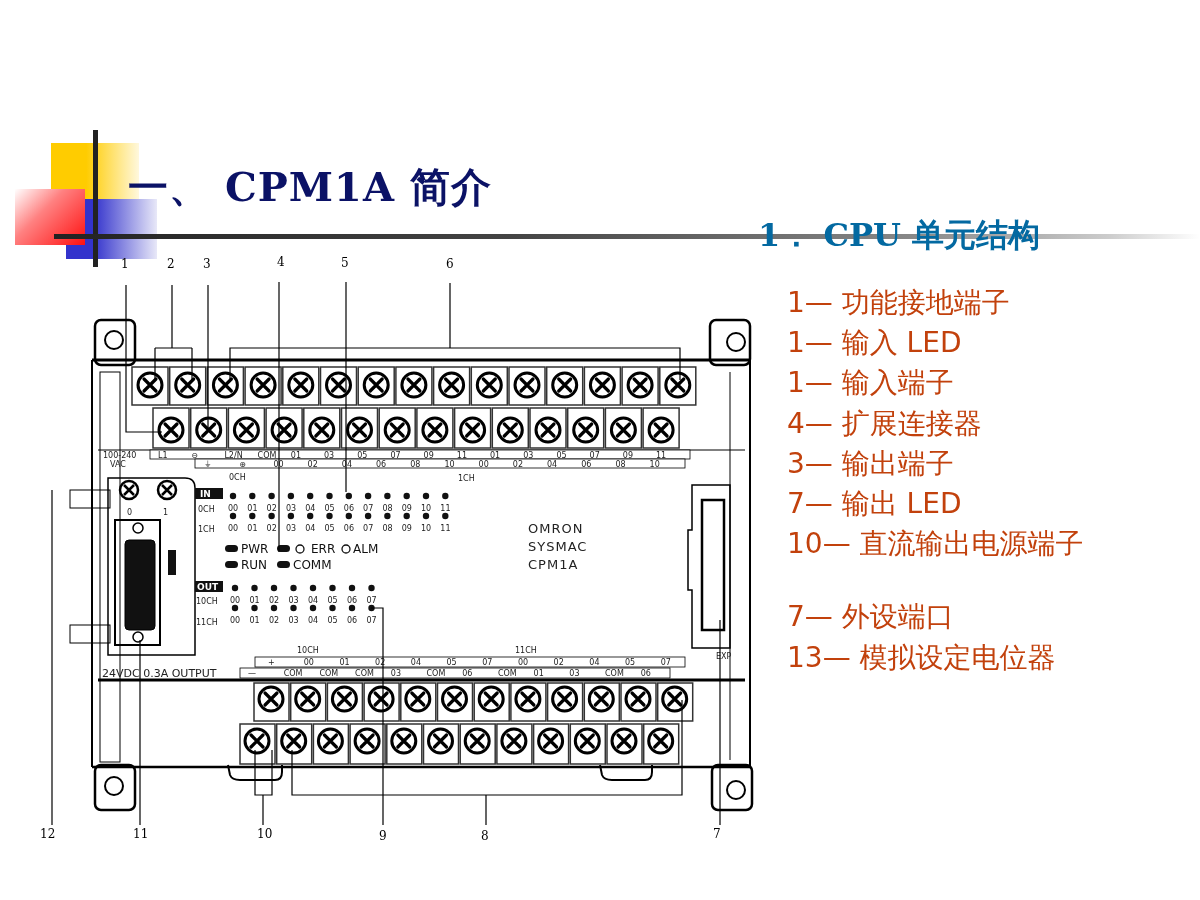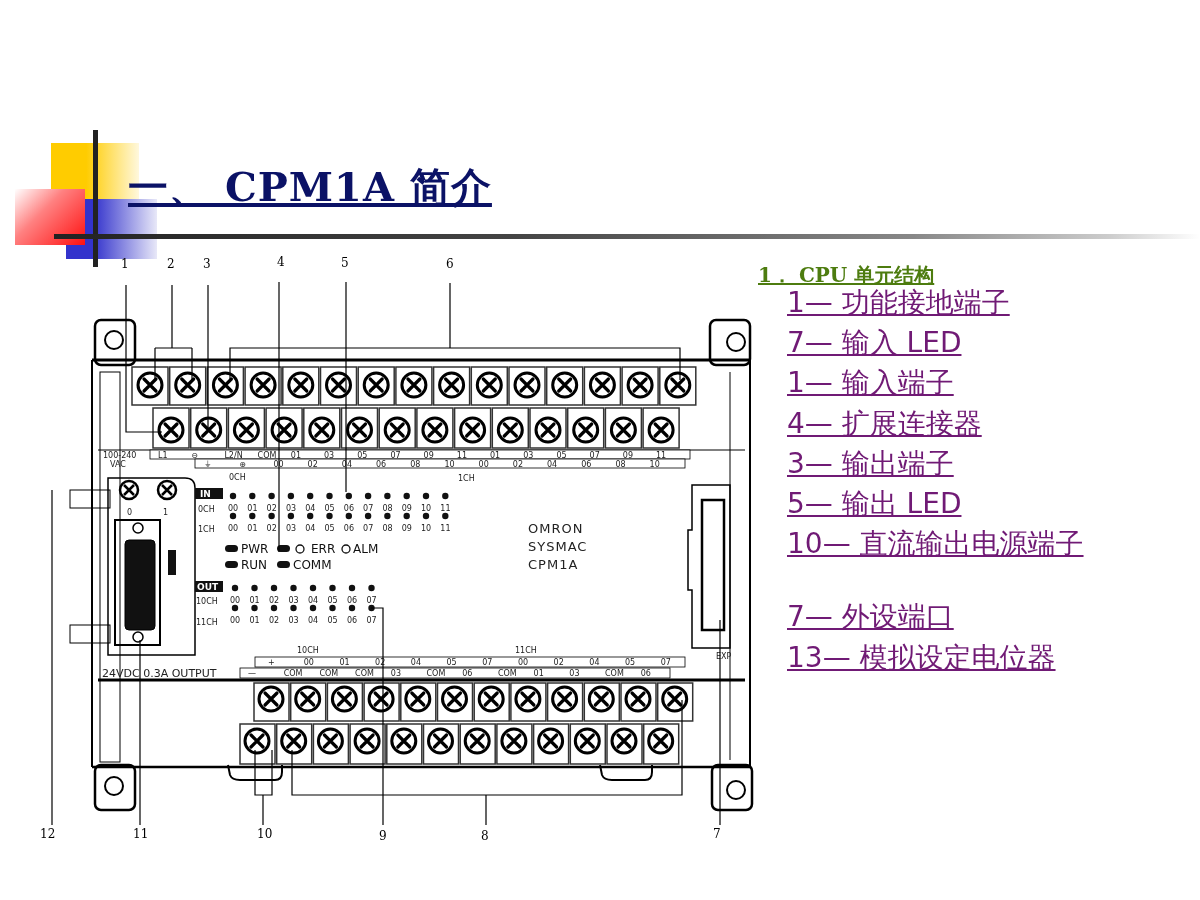--- a/index.html
+++ b/index.html
@@ -1,26 +1,26 @@
 <!DOCTYPE html>
 <html><head>
 <meta charset="utf-8">
 <style>
   html, body { margin:0; padding:0; background:#fff; }
   body { width:1200px; height:900px; position:relative; overflow:hidden; font-family:"DejaVu Sans", sans-serif; }
-  .abs { position:absolute;text-decoration:underline; }
+  .abs { position:absolute; }
   
   #sq-yellow { left:51px; top:143px; width:88px; height:56px; background:linear-gradient(90deg,#ffcc00 0%,#ffcc00 40%,#fff8dd 100%); }
   #sq-red { left:15px; top:189px; width:70px; height:56px; background:linear-gradient(135deg,#fff 0%,#ff8080 40%,#ff1010 100%); }
   #sq-blue { left:66px; top:199px; width:91px; height:60px; background:linear-gradient(90deg,#3333cc 0%,#3333cc 30%,#e8e8f8 100%); }
   #vline { left:93px; top:130px; width:5px; height:137px; background:#222; }
   #hline { left:54px; top:234px; width:1146px; height:5px; background:linear-gradient(90deg,#222 0%,#444 40%,#888 75%,#ccc 92%,#fff 100%); }
   #title { left:128px; top:160px; font-family:"DejaVu Serif", serif; font-weight:bold; font-size:40px; color:#0b1266; letter-spacing:1px; }
-  #subtitle { left:758px; top:214px; font-family:"DejaVu Serif", serif; font-weight:bold; font-size:20px; color:#4d7c0f;margin-top:48px; }
-  #legend { left:787px; top:283px; font-family:"DejaVu Sans", sans-serif; font-size:28px; color:#701a75; line-height:40.2px; }
+  #subtitle { left:758px; top:214px; font-family:"DejaVu Serif", serif; font-weight:bold; font-size:32px; color:#0369a1; }
+  #legend { left:787px; top:283px; font-family:"DejaVu Sans", sans-serif; font-size:28px; color:#c2410c; line-height:40.2px; }
   #legend .item { white-space:nowrap; }
   #legend .gap { height:33px; }
   svg#diagram { position:absolute; left:0; top:0; }
   .callout { font-family:"DejaVu Serif", serif; font-size:12px; fill:#000; }
   .lbl { font-family:"DejaVu Sans", sans-serif; font-size:8px; fill:#222; }
   .brand { font-family:"DejaVu Sans", sans-serif; font-size:13px; fill:#222; letter-spacing:1px; }
   .stat { font-family:"DejaVu Sans", sans-serif; font-size:12px; fill:#111; }
 </style>
 </head>
 <body>
@@ -29,25 +29,25 @@
 <div id="sq-blue" class="abs"></div>
 <div id="sq-red" class="abs"></div>
 <div id="vline" class="abs"></div>
 <div id="hline" class="abs"></div>
 
 <div id="title" class="abs">一、 CPM1A 简介</div>
 <div id="subtitle" class="abs">1． CPU 单元结构</div>
 
 <div id="legend" class="abs">
   <div class="item">1— 功能接地端子</div>
-  <div class="item">7— 输入 LED</div>
+  <div class="item">1— 输入 LED</div>
   <div class="item">1— 输入端子</div>
   <div class="item">4— 扩展连接器</div>
   <div class="item">3— 输出端子</div>
-  <div class="item">5— 输出 LED</div>
+  <div class="item">7— 输出 LED</div>
   <div class="item">10— 直流输出电源端子</div>
   <div class="gap"></div>
   <div class="item">7— 外设端口</div>
   <div class="item">13— 模拟设定电位器</div>
 </div>
 
 <svg id="diagram" width="1200" height="900">
 
   <g fill="none" stroke="#000">
     <rect x="95" y="320" width="40" height="45" rx="6" stroke-width="2.5"></rect>

